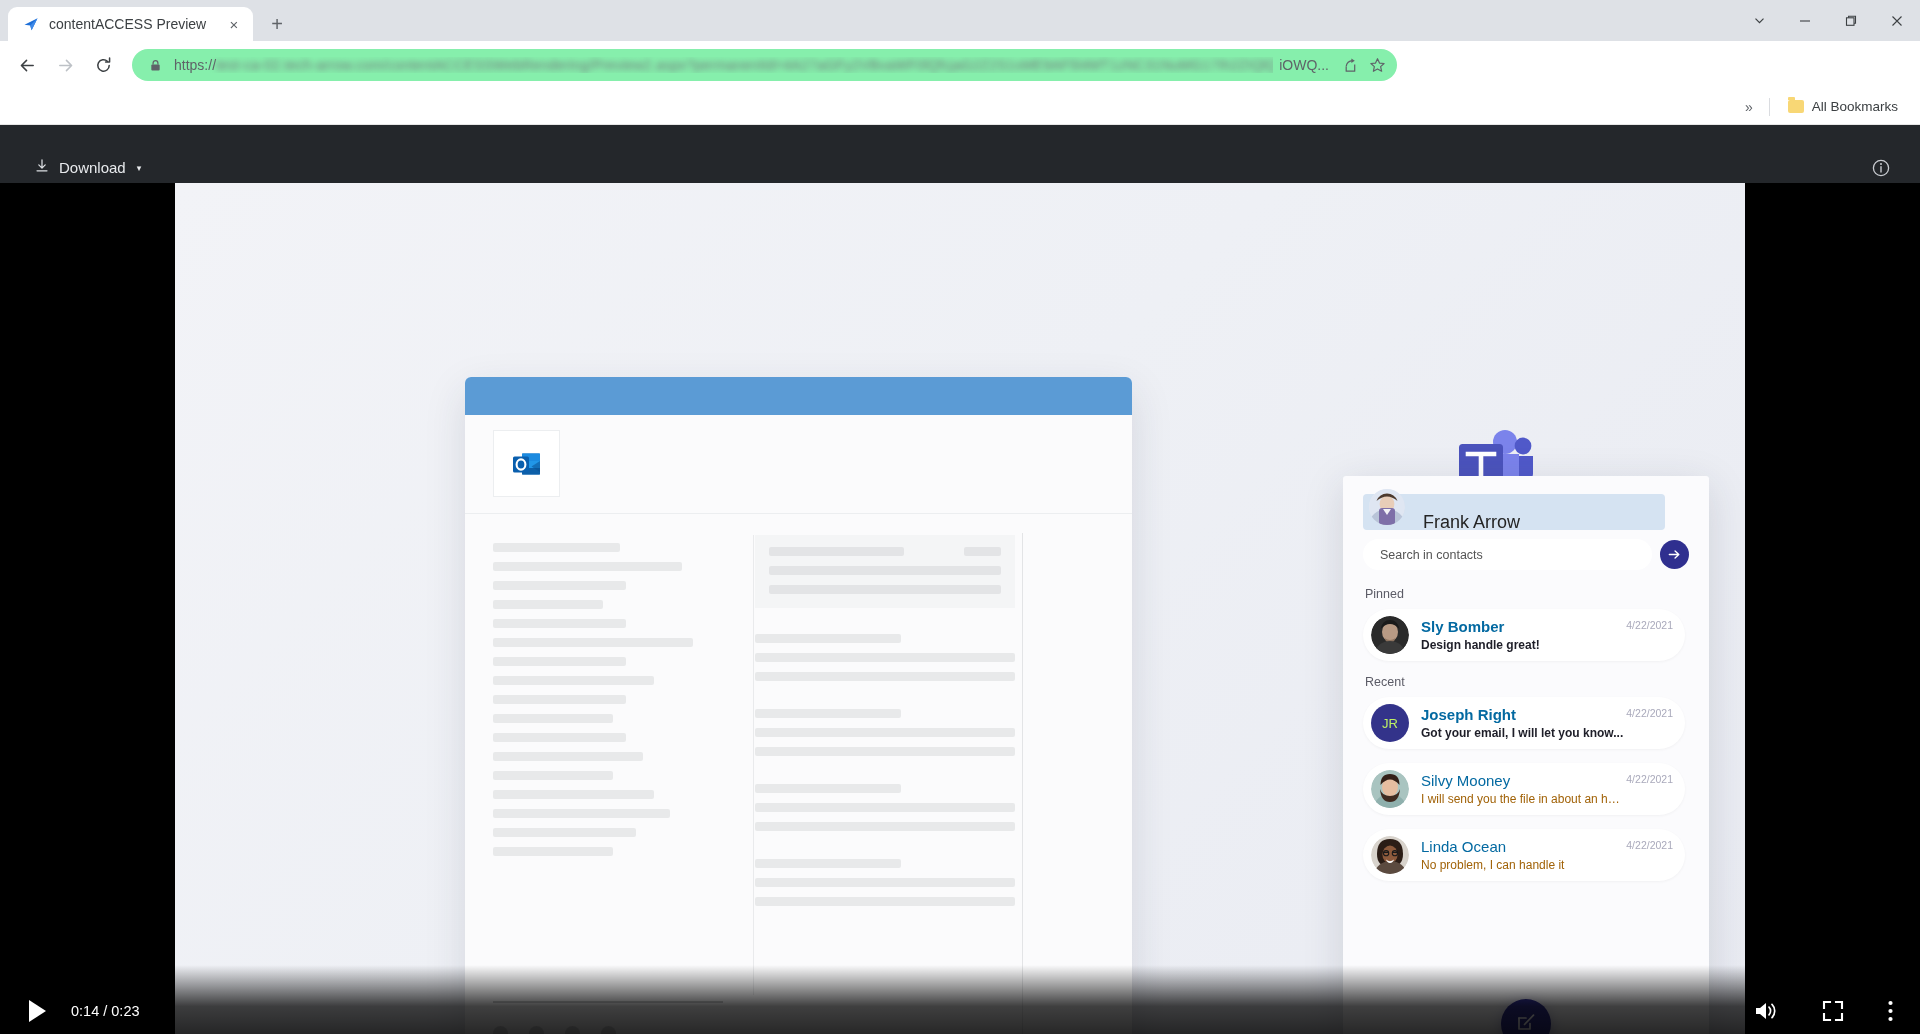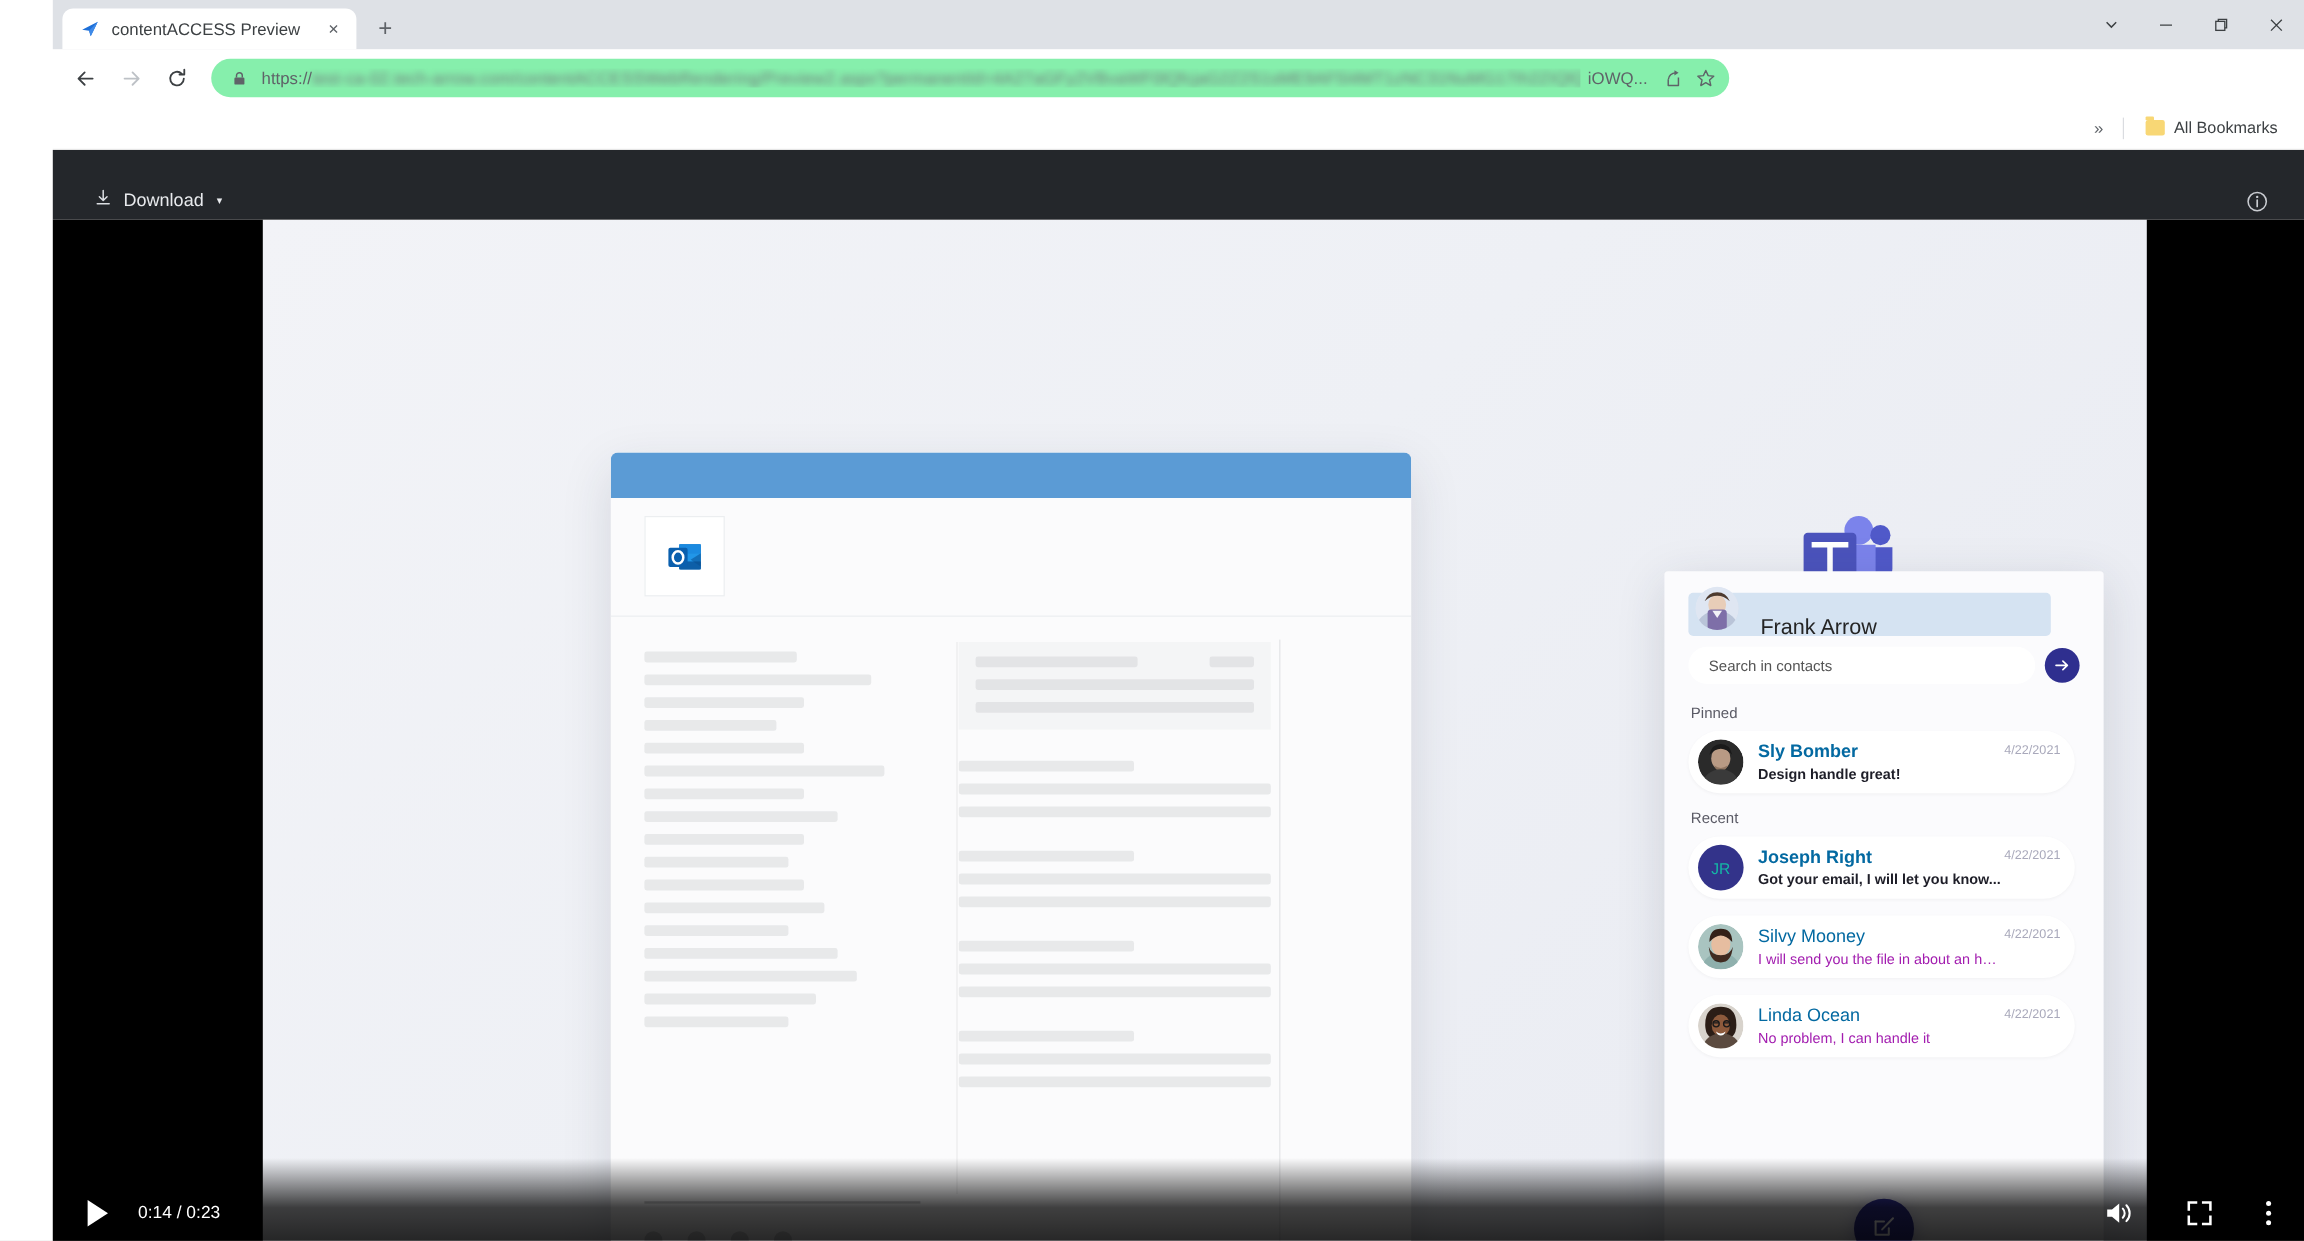--- a/index.html
+++ b/index.html
@@ -4,21 +4,21 @@
 <style>
   * { box-sizing: border-box; margin: 0; padding: 0; }
   html, body {
     width: 1920px; height: 1034px;
     overflow: hidden;
     font-family: "Liberation Sans", sans-serif;
     background: #fff;
   }
 
   
-  .browser { width: 1920px; height: 950px; position: relative; background:#fff;padding-left:44px; }
+  .browser { width: 1920px; height: 950px; position: relative; background:#fff; }
 
   .tabstrip {
     height: 41px; background: #dee1e6;
     display: flex; align-items: flex-end; position: relative;
   }
   .tab {
     height: 34px; width: 245px; background: #fff;
     border-radius: 9px 9px 0 0;
     display: flex; align-items: center; gap: 9px;
     padding: 0 10px 0 14px; margin-left: 8px;
@@ -162,21 +162,21 @@
   .tp-list { padding: 0 24px 0 20px; }
   .tp-item {
     display:flex; align-items:center; background:#fff;
     border-radius: 26px; height: 52px; padding: 0 12px 0 8px;
     margin-bottom: 14px; box-shadow: 0 1px 3px rgba(0,0,0,.045);
   }
   .tp-item .avatar { width:38px;height:38px;flex:0 0 38px;}
   .tp-item-txt { flex:1; margin-left:12px; overflow:hidden;}
   .tp-item-name { font-size:15px; color:#0369a1; }
   .tp-item-name.bold { font-weight:700; }
-  .tp-item-msg { font-size:12px; color:#a21caf; margin-top:3px; white-space:nowrap; overflow:hidden; text-overflow:ellipsis;}
+  .tp-item-msg { font-size:12px; color:#a16207; margin-top:3px; white-space:nowrap; overflow:hidden; text-overflow:ellipsis;}
   .tp-item-msg.bold { color:#1e1e28; font-weight:700;}
   .tp-item-date { font-size:10.5px; color:#a9a9bb; align-self:flex-start; margin-top:10px; white-space:nowrap;}
 
   .tp-fab {
     position:absolute; left:50%; transform:translateX(-50%); bottom: 62px;
     width:50px;height:50px;border-radius:50%;background:#2f2f8f;
     display:flex;align-items:center;justify-content:center;
     box-shadow: 0 4px 14px rgba(47,47,143,.35);
   }
 
@@ -446,21 +446,21 @@
               </div>
               <div class="tp-item-date">4/22/2021</div>
             </div>
           </div>
 
           <div class="tp-section" style="margin-top:14px;">Recent</div>
           <div class="tp-list">
 
             <div class="tp-item">
               <div class="avatar" style="background:#33338a;display:flex;align-items:center;justify-content:center;">
-                <span style="color:#14b8a6;font-size:13px;">JR</span>
+                <span style="color:#bef264;font-size:13px;">JR</span>
               </div>
               <div class="tp-item-txt">
                 <div class="tp-item-name bold">Joseph Right</div>
                 <div class="tp-item-msg bold">Got your email, I will let you know...</div>
               </div>
               <div class="tp-item-date">4/22/2021</div>
             </div>
 
             <div class="tp-item">
               <div class="avatar">

